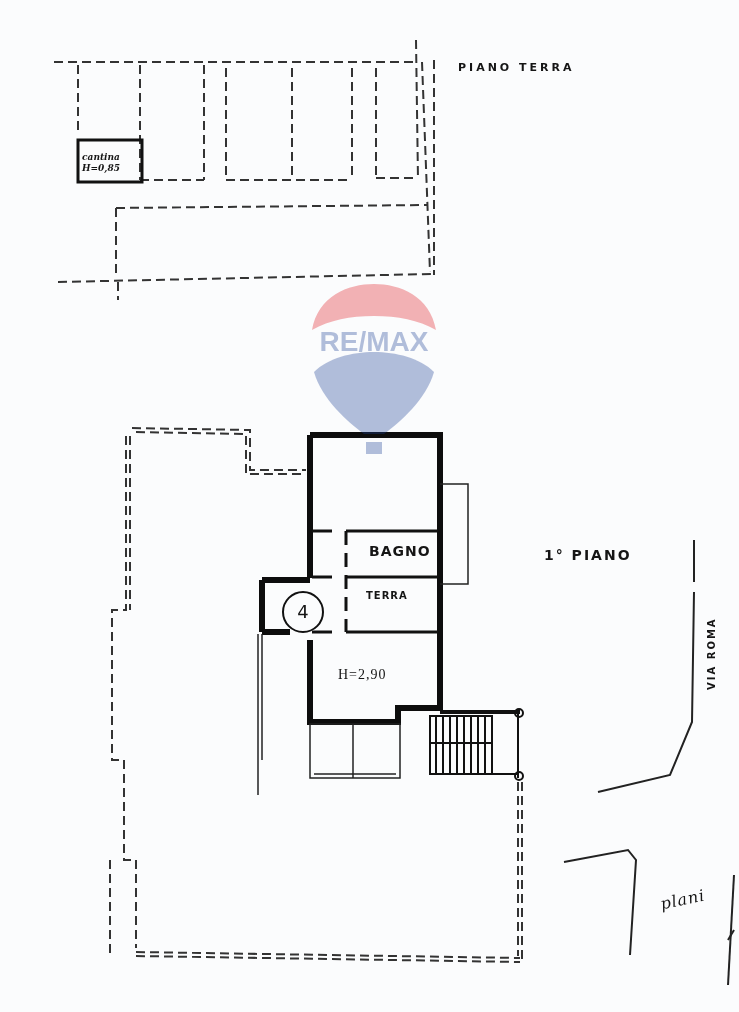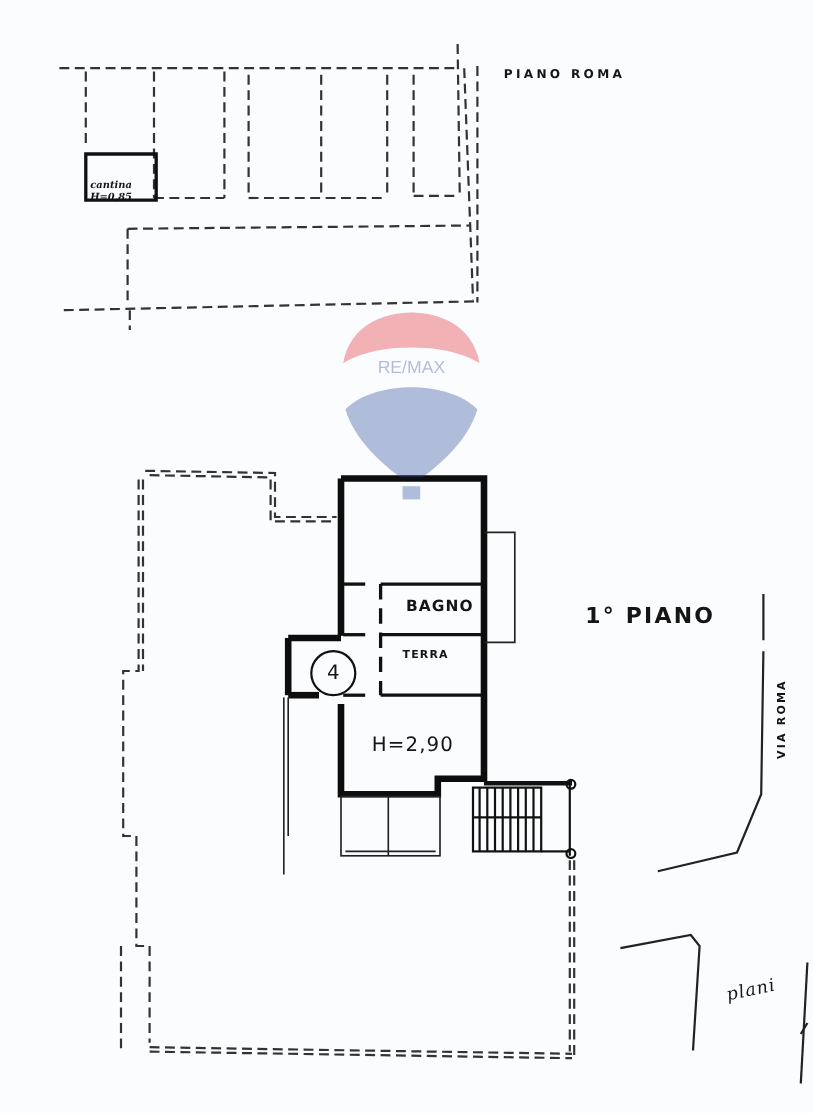--- a/index.html
+++ b/index.html
@@ -2,34 +2,34 @@
 <html><head>
 <meta charset="utf-8">
 <style>
   html, body { margin: 0; padding: 0; background: #fbfcfd; }
   body { width: 739px; height: 1012px; position: relative; overflow: hidden;
          font-family: "Liberation Sans", sans-serif; }
   #plan { position: absolute; left: 0; top: 0; }
   .lbl { position: absolute; font-family: "DejaVu Sans", sans-serif; font-weight: bold; color: #151515;
          letter-spacing: 1px; white-space: nowrap; }
   #piano-terra { left: 458px; top: 61px; letter-spacing: 3px; font-size: 11px; }
-  #primo-piano { left: 532px; top: 547px; font-size: 20px; letter-spacing: 2px; }
+  #primo-piano { left: 544px; top: 547px; font-size: 14px; letter-spacing: 2px; }
   #bagno { left: 369px; top: 543px; font-size: 14px; }
   #cucina { left: 366px; top: 590px; font-size: 10px; }
-  #altezza { left: 338px; top: 667px; font-size: 18px; font-weight: normal; }
+  #altezza { left: 338px; top: 667px; font-size: 14px; font-weight: normal; font-family: Liberation Serif, serif; }
   #unit-num { left: 282px; top: 591px; width: 38px; height: 38px; border: 2px solid #111; border-radius: 50%;
               text-align: center; line-height: 38px; font-size: 18px; font-weight: normal; letter-spacing: 0; }
   #via-roma { left: 690px; top: 640px; transform: rotate(-90deg); transform-origin: left top; font-size: 10px; letter-spacing: 2px;
               top: 690px; left: 706px; }
-  #cantina { left: 82px; top: 164px; font-size: 9px; font-family: "DejaVu Serif", serif; font-style: italic; font-weight: bold;
+  #cantina { left: 82px; top: 152px; font-size: 9px; font-family: "DejaVu Serif", serif; font-style: italic; font-weight: bold;
              line-height: 11px; text-align: center; letter-spacing: 0; }
   #pianta-note { left: 660px; top: 890px; font-size: 16px; font-style: italic; font-family: "DejaVu Serif", serif; font-weight: normal;
                  transform: rotate(-12deg); letter-spacing: 1px; }
   #watermark { position: absolute; left: 308px; top: 282px; width: 132px; height: 180px; opacity: 0.33; }
-  #wm-text { position: absolute; left: 10px; top: 44px; width: 112px; text-align: center; font-size: 16px; font-weight: normal;
+  #wm-text { position: absolute; left: 10px; top: 44px; width: 112px; text-align: center; font-size: 28px; font-weight: bold;
              color: #1c3f94; font-family: "Liberation Sans", sans-serif; letter-spacing: 0; }
 </style>
 </head>
 <body>
 
 <svg id="plan" width="739" height="1012" viewBox="0 0 739 1012" xmlns="http://www.w3.org/2000/svg">
 
   <g fill="none" stroke="#333" stroke-width="2" stroke-dasharray="9 5">
     <line x1="54" y1="62" x2="418" y2="62"></line>
     <line x1="416" y1="40" x2="418" y2="180"></line>
@@ -127,21 +127,21 @@
 
 <div id="watermark">
   <svg width="132" height="180" viewBox="0 0 132 180">
     <path d="M4 48 C10 14 40 2 66 2 C92 2 122 14 128 48 C110 38 90 34 66 34 C42 34 22 38 4 48 Z" fill="#e11b22"></path>
     <path d="M6 90 C20 76 44 70 66 70 C88 70 112 76 126 90 C118 118 92 140 76 152 L56 152 C40 140 14 118 6 90 Z" fill="#1c3f94"></path>
     <rect x="58" y="160" width="16" height="12" fill="#1c3f94"></rect>
   </svg>
   <div id="wm-text">RE/MAX</div>
 </div>
 
-<div class="lbl" id="piano-terra">PIANO ROMA</div>
+<div class="lbl" id="piano-terra">PIANO TERRA</div>
 <div class="lbl" id="cantina">
   <div>cantina</div>
   <div>H=0,85</div>
 </div>
 <div class="lbl" id="primo-piano">1° PIANO</div>
 <div class="lbl" id="bagno">BAGNO</div>
 <div class="lbl" id="cucina">TERRA</div>
 <div class="lbl" id="unit-num">4</div>
 <div class="lbl" id="altezza">H=2,90</div>
 <div class="lbl" id="via-roma">VIA ROMA</div>

